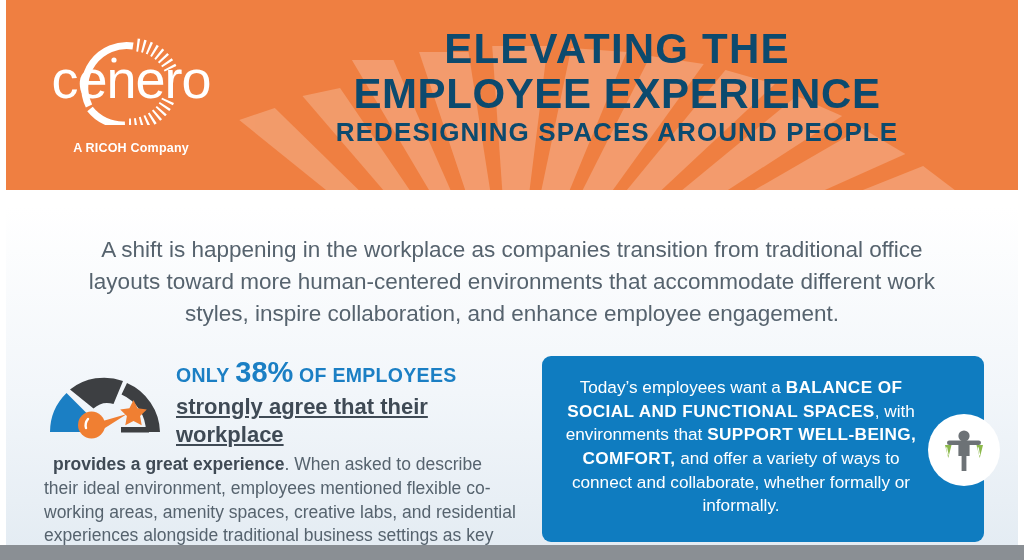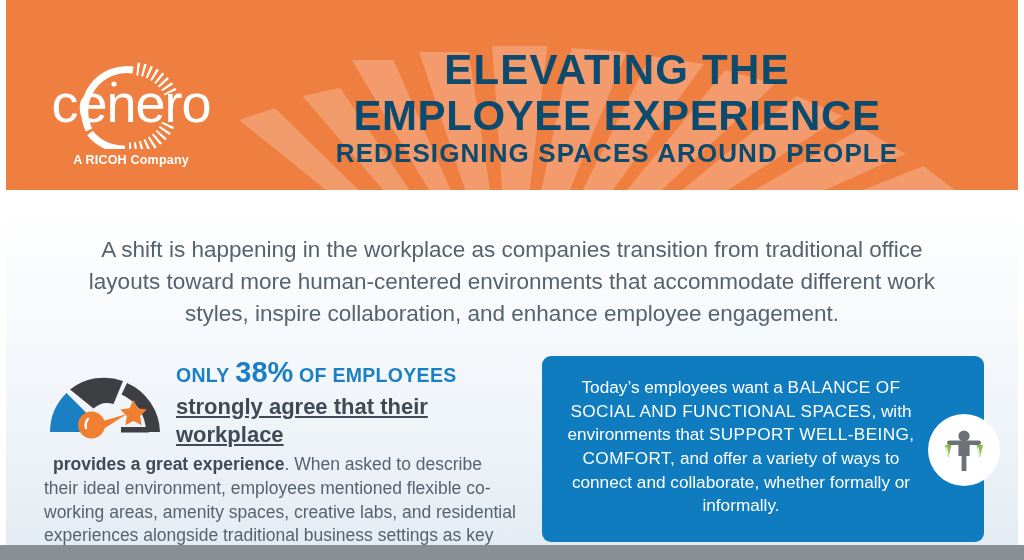--- a/index.html
+++ b/index.html
@@ -47,39 +47,39 @@
     position: absolute;
     left: 0; top: 0;
     width: 100%; height: 100%;
     pointer-events: none;
   }
   .header-inner {
     position: relative;
     z-index: 3;
     height: 100%;
     display: flex;
-    align-items: center;
+    align-items: flex-start;
   }
 
   
   .logo-wrap {
     width: 250px;
     padding-top: 30px;
     display: flex;
     flex-direction: column;
     align-items: center;
   }
   .logo-mark {
     position: relative;
     width: 180px;
     height: 95px;
   }
   .logo-mark svg { display: block; }
   .logo-sub {
-    margin-top: 4px;
+    margin-top: 16px;
     color: #ffffff;
     font-size: 12.5px;
     font-weight: 700;
     letter-spacing: .2px;
   }
 
   
   .title-wrap {
     flex: 1;
     padding-top: 26px;
@@ -180,21 +180,21 @@
     background: #0f7cc0;
     border-radius: 9px;
     padding: 20px 66px 20px 22px;
     box-sizing: border-box;
     color: #ffffff;
     text-align: center;
     font-size: 17.2px;
     line-height: 1.38;
   }
   .blue-box b {
-    font-weight: 400;
+    font-weight: 700;
     letter-spacing: .4px;
   }
   .balance-badge {
     position: absolute;
     right: -16px;
     top: 58px;
     width: 72px;
     height: 72px;
     border-radius: 50%;
     background: #ffffff;

